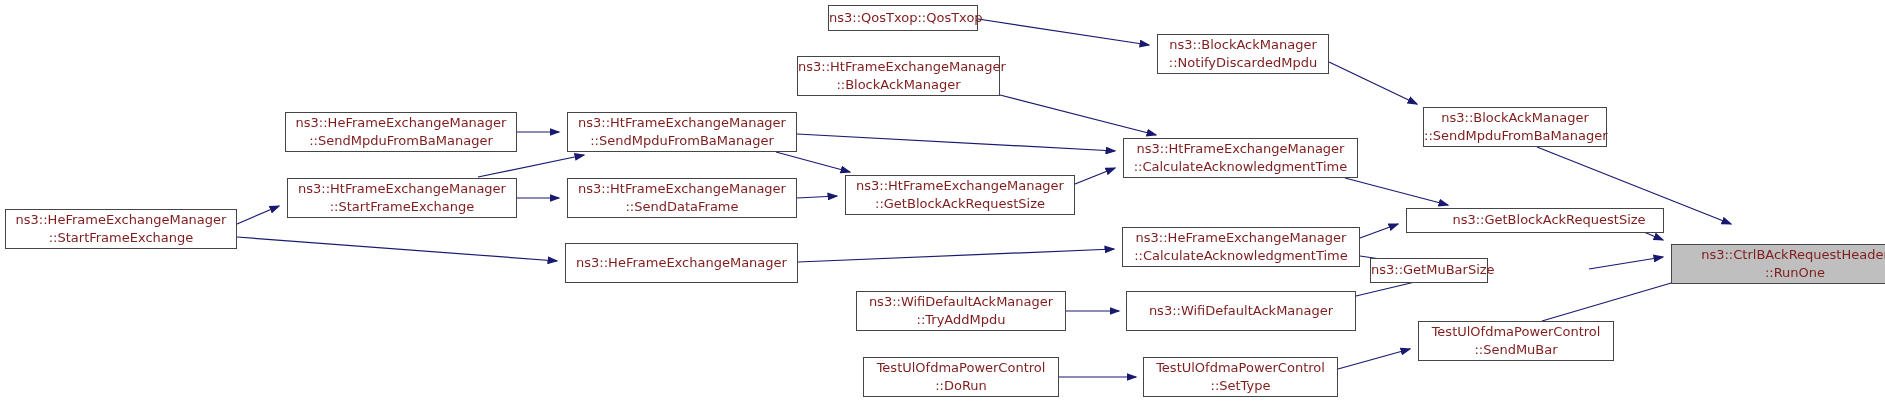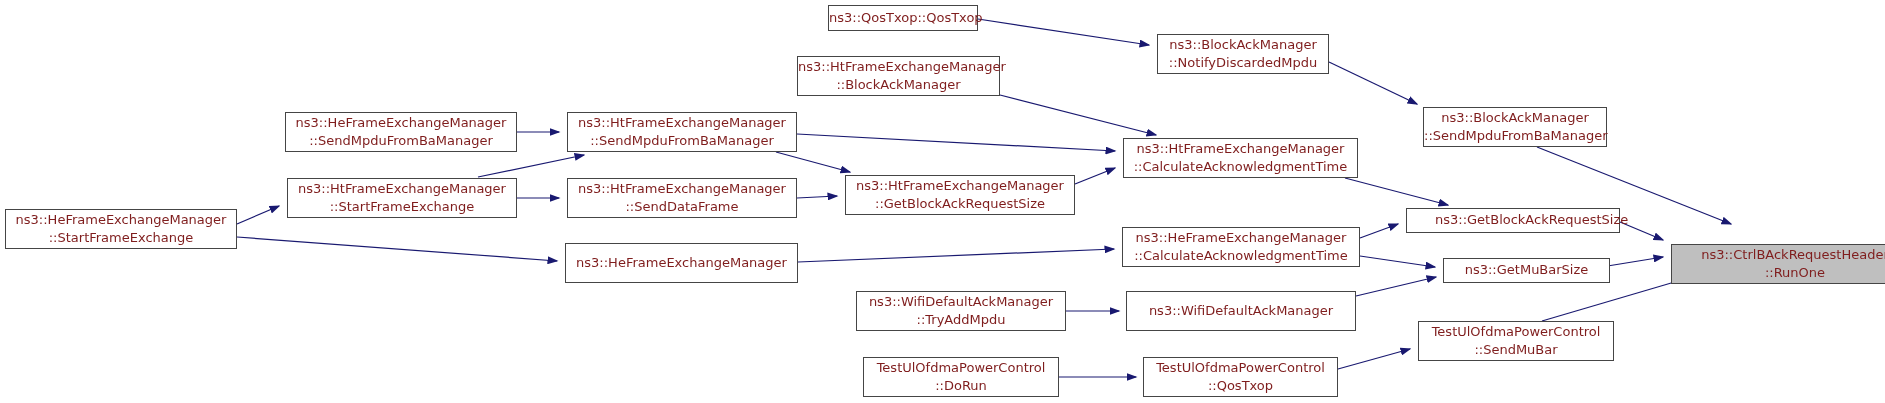--- a/index.html
+++ b/index.html
@@ -105,53 +105,53 @@
       <span>::StartFrameExchange</span>
     </div>
     <div class="node" style="left: 567px; top: 178px; width: 230px; height: 40px;">
       <span>ns3::HtFrameExchangeManager</span>
       <span>::SendDataFrame</span>
     </div>
     <div class="node" style="left: 845px; top: 175px; width: 230px; height: 40px;">
       <span>ns3::HtFrameExchangeManager</span>
       <span>::GetBlockAckRequestSize</span>
     </div>
-    <div class="node" style="left: 1406px; top: 208px; width: 214px; height: 25px; padding-left: 28px;">
+    <div class="node" style="left: 1406px; top: 208px; width: 258px; height: 25px; padding-left: 28px;">
       <span>ns3::GetBlockAckRequestSize</span>
     </div>
     <div class="node" style="left: 5px; top: 209px; width: 232px; height: 40px;">
       <span>ns3::HeFrameExchangeManager</span>
       <span>::StartFrameExchange</span>
     </div>
     <div class="node highlight" style="left: 1671px; top: 244px; width: 248px; height: 40px;">
       <span>ns3::CtrlBAckRequestHeader</span>
       <span>::RunOne</span>
     </div>
     <div class="node" style="left: 1122px; top: 227px; width: 238px; height: 40px;">
       <span>ns3::HeFrameExchangeManager</span>
       <span>::CalculateAcknowledgmentTime</span>
     </div>
     <div class="node" style="left: 565px; top: 243px; width: 233px; height: 40px;">
       <span>ns3::HeFrameExchangeManager</span>
     </div>
-    <div class="node" style="left: 1443px; top: 258px; width: 167px; height: 25px;">
+    <div class="node" style="left: 1370px; top: 258px; width: 118px; height: 25px;">
       <span>ns3::GetMuBarSize</span>
     </div>
     <div class="node" style="left: 856px; top: 291px; width: 210px; height: 40px;">
       <span>ns3::WifiDefaultAckManager</span>
       <span>::TryAddMpdu</span>
     </div>
     <div class="node" style="left: 1126px; top: 291px; width: 230px; height: 40px;">
       <span>ns3::WifiDefaultAckManager</span>
     </div>
     <div class="node" style="left: 1418px; top: 321px; width: 196px; height: 40px;">
       <span>TestUlOfdmaPowerControl</span>
       <span>::SendMuBar</span>
     </div>
     <div class="node" style="left: 863px; top: 357px; width: 196px; height: 40px;">
       <span>TestUlOfdmaPowerControl</span>
       <span>::DoRun</span>
     </div>
     <div class="node" style="left: 1143px; top: 357px; width: 195px; height: 40px;">
       <span>TestUlOfdmaPowerControl</span>
-      <span>::QosTxop</span>
+      <span>::SetType</span>
     </div>
   </div>
 
 </body></html>

